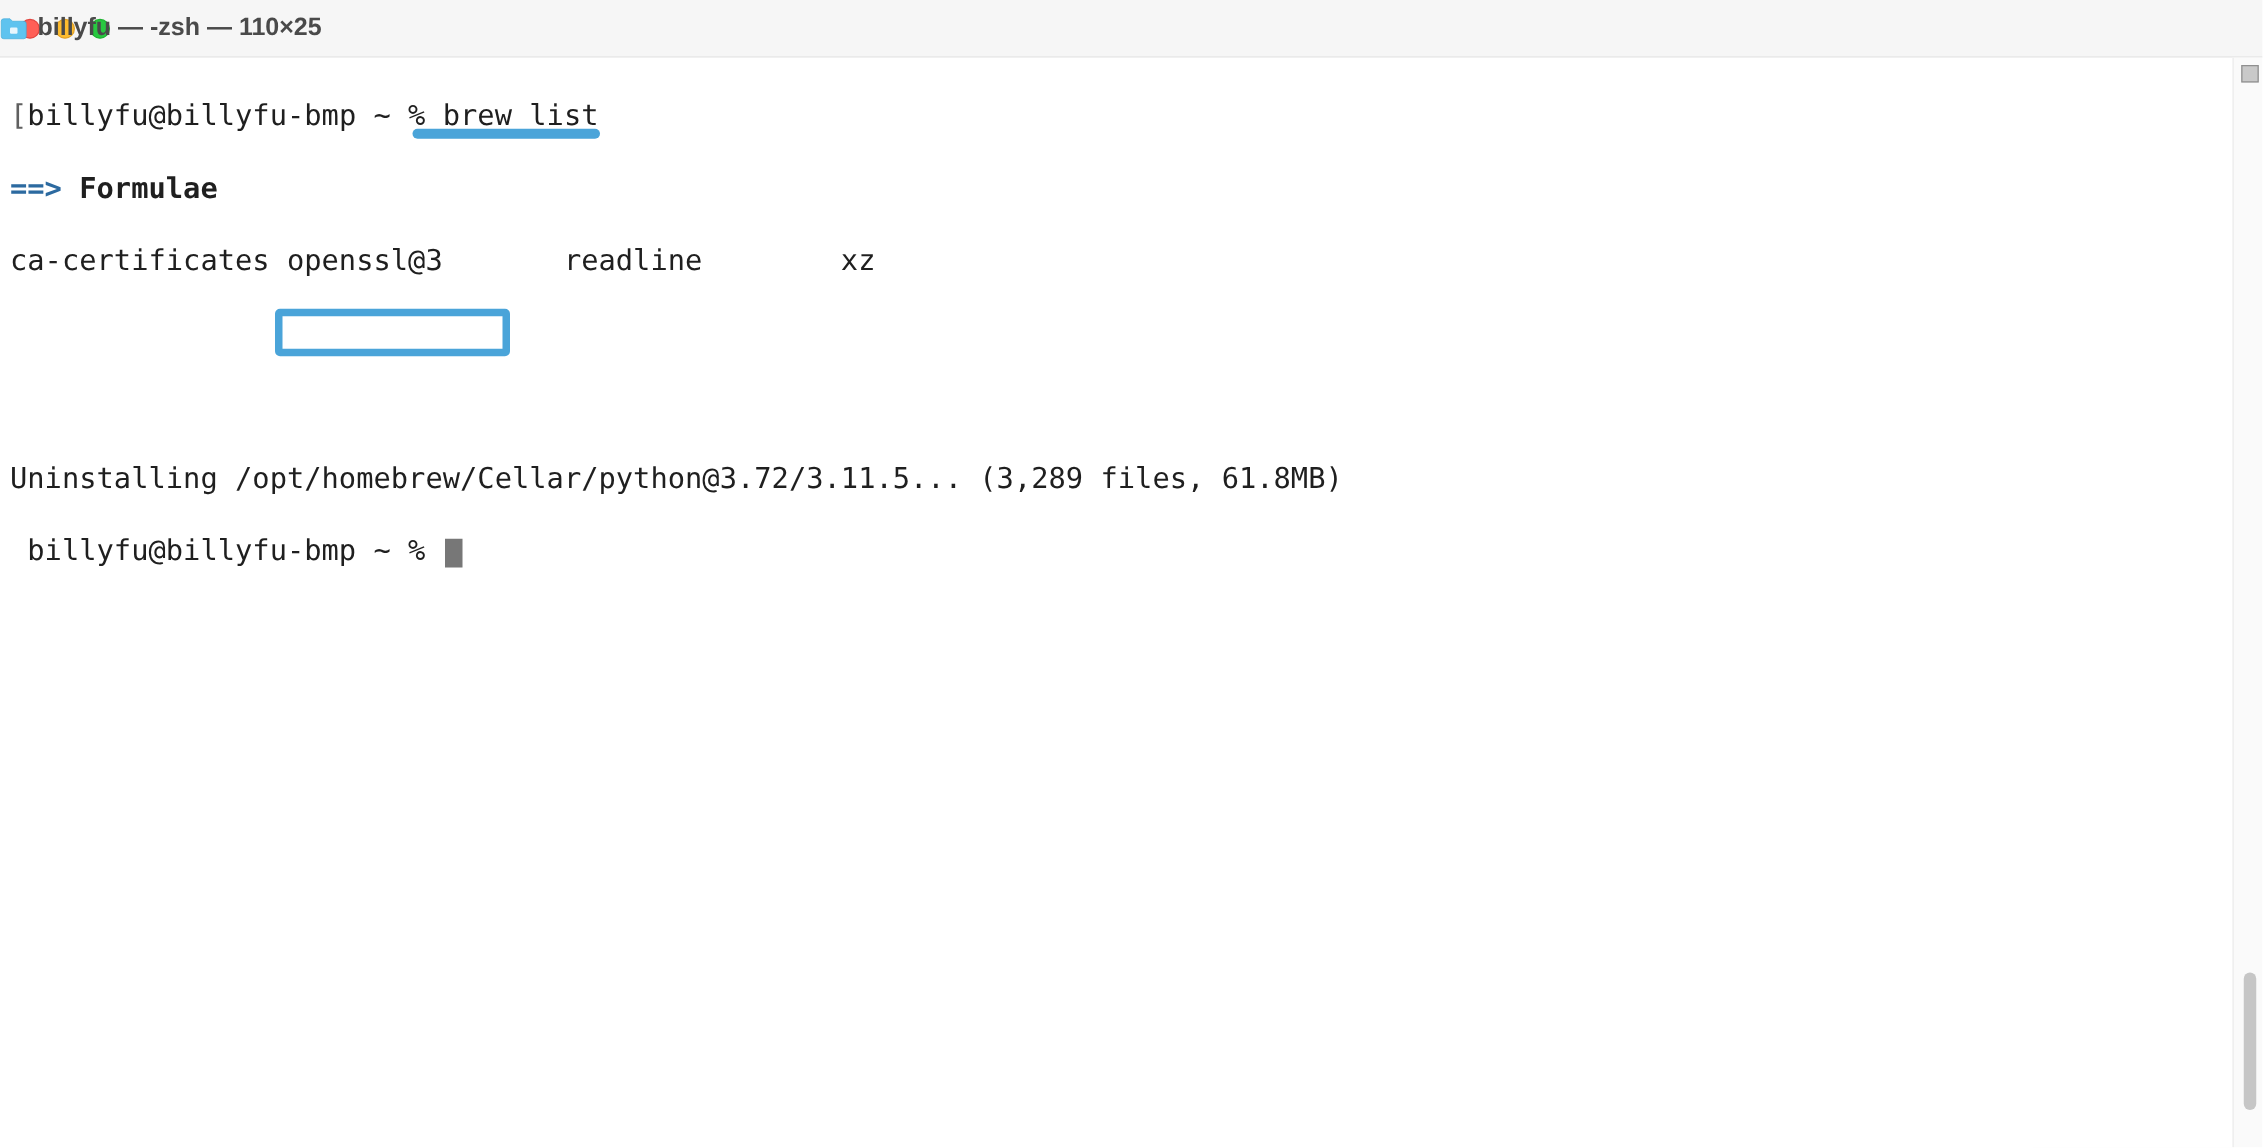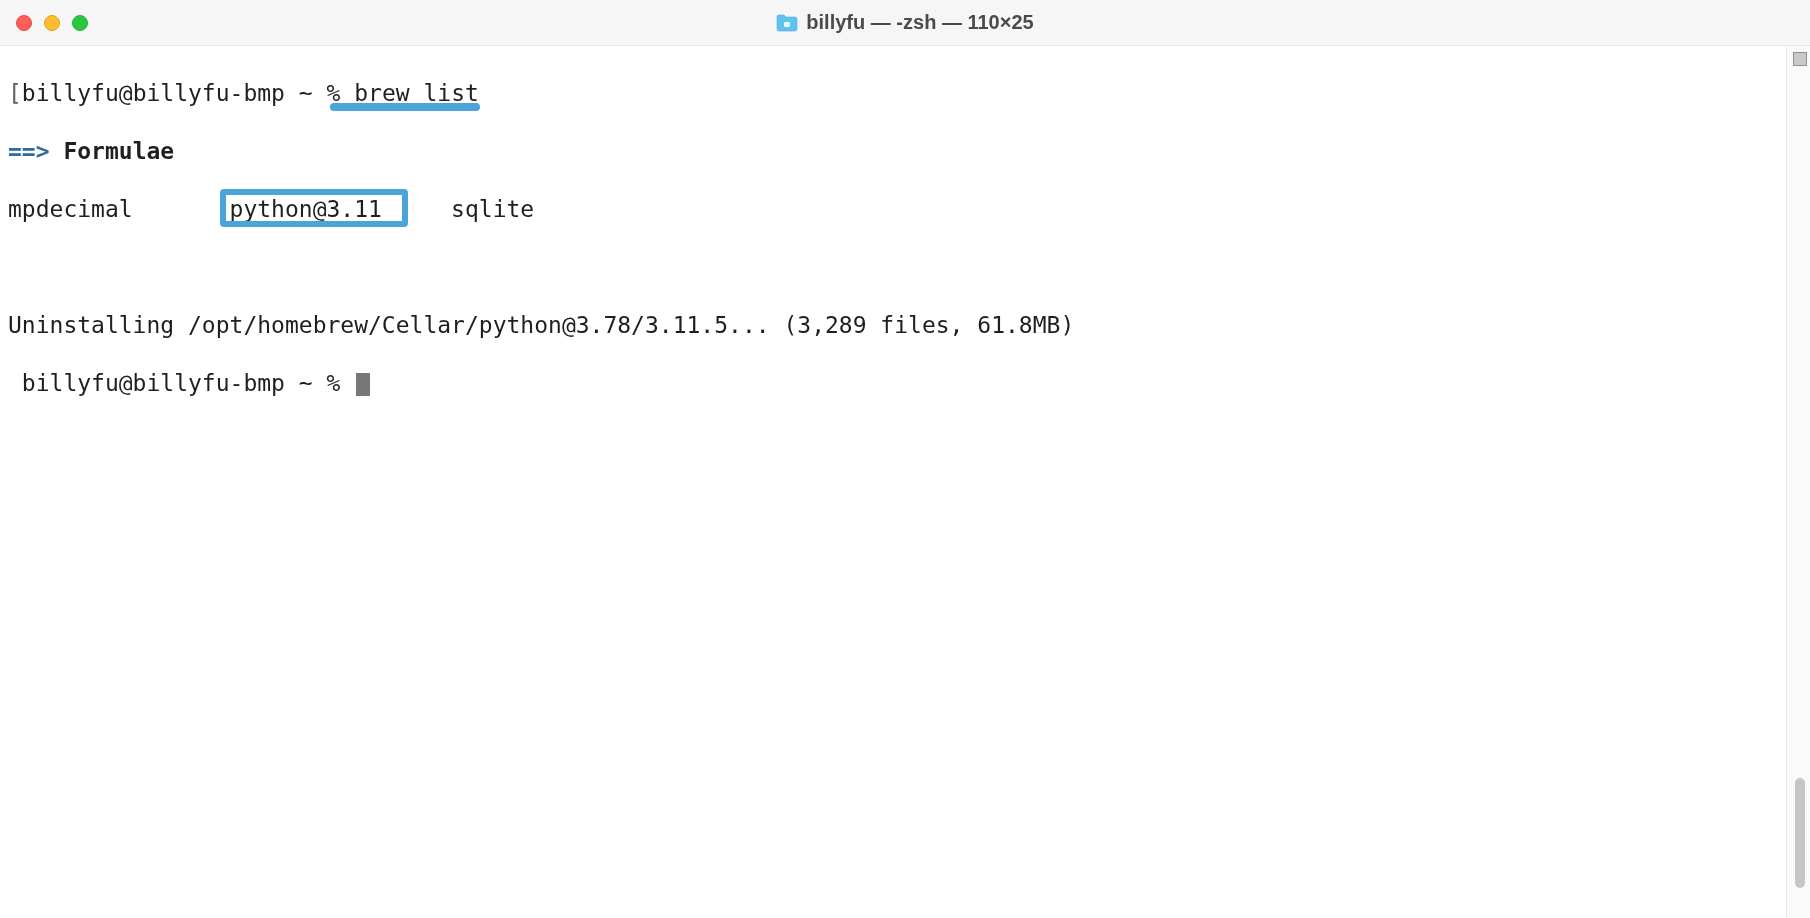--- a/index.html
+++ b/index.html
@@ -40,21 +40,21 @@
   .tl.zoom     { background: #28c840; border: 1px solid #1db330; }
   .title-center {
     position: absolute;
     left: 0; right: 0;
     text-align: center;
     font-family: -apple-system, "SF Pro Text", Helvetica, Arial, sans-serif;
     font-weight: 700;
     font-size: 20px;
     color: #4a4a4a;
     display: flex;
-    justify-content: center;
+    justify-content: flex-start;
     align-items: center;
     gap: 8px;
     pointer-events: none;
   }
   .folder-icon svg { display: block; }
   .content-wrap {
     flex: 1;
     display: flex;
     overflow: hidden;
   }
@@ -141,25 +141,26 @@
     </div>
   </div>
 
   <div class="content-wrap">
 
     <div class="terminal">
 <span class="line"><span class="bracket">[</span><span>billyfu@billyfu-bmp ~ % </span><span>brew list</span>
   <span class="underline" style="left:322px; top:24px; width:150px;"></span>
 </span>
 <span class="line"><span class="arrow">==&gt;</span><span class="bold"> Formulae</span></span>
-<span class="line"><span>mpdecimal       python@3.11     sqlite</span>
+<span class="line"><span>ca-certificates openssl@3       readline        xz</span></span>
+<span class="line">
   <span class="box-highlight" style="left:212px; top:-6px; width:188px; height:38px;"></span>
 </span>
 <span class="line"><span></span></span>
-<span class="line"><span>Uninstalling /opt/homebrew/Cellar/python@3.78/3.11.5... (3,289 files, 61.8MB)</span></span>
+<span class="line"><span>Uninstalling /opt/homebrew/Cellar/python@3.72/3.11.5... (3,289 files, 61.8MB)</span></span>
 <span class="line"><span> billyfu@billyfu-bmp ~ % </span><span class="cursor"></span></span>
     </div>
 
     <div class="scrollbar-gutter">
       <div class="scroll-square"></div>
       <div class="scroll-thumb"></div>
     </div>
 
   </div>
 </div>

